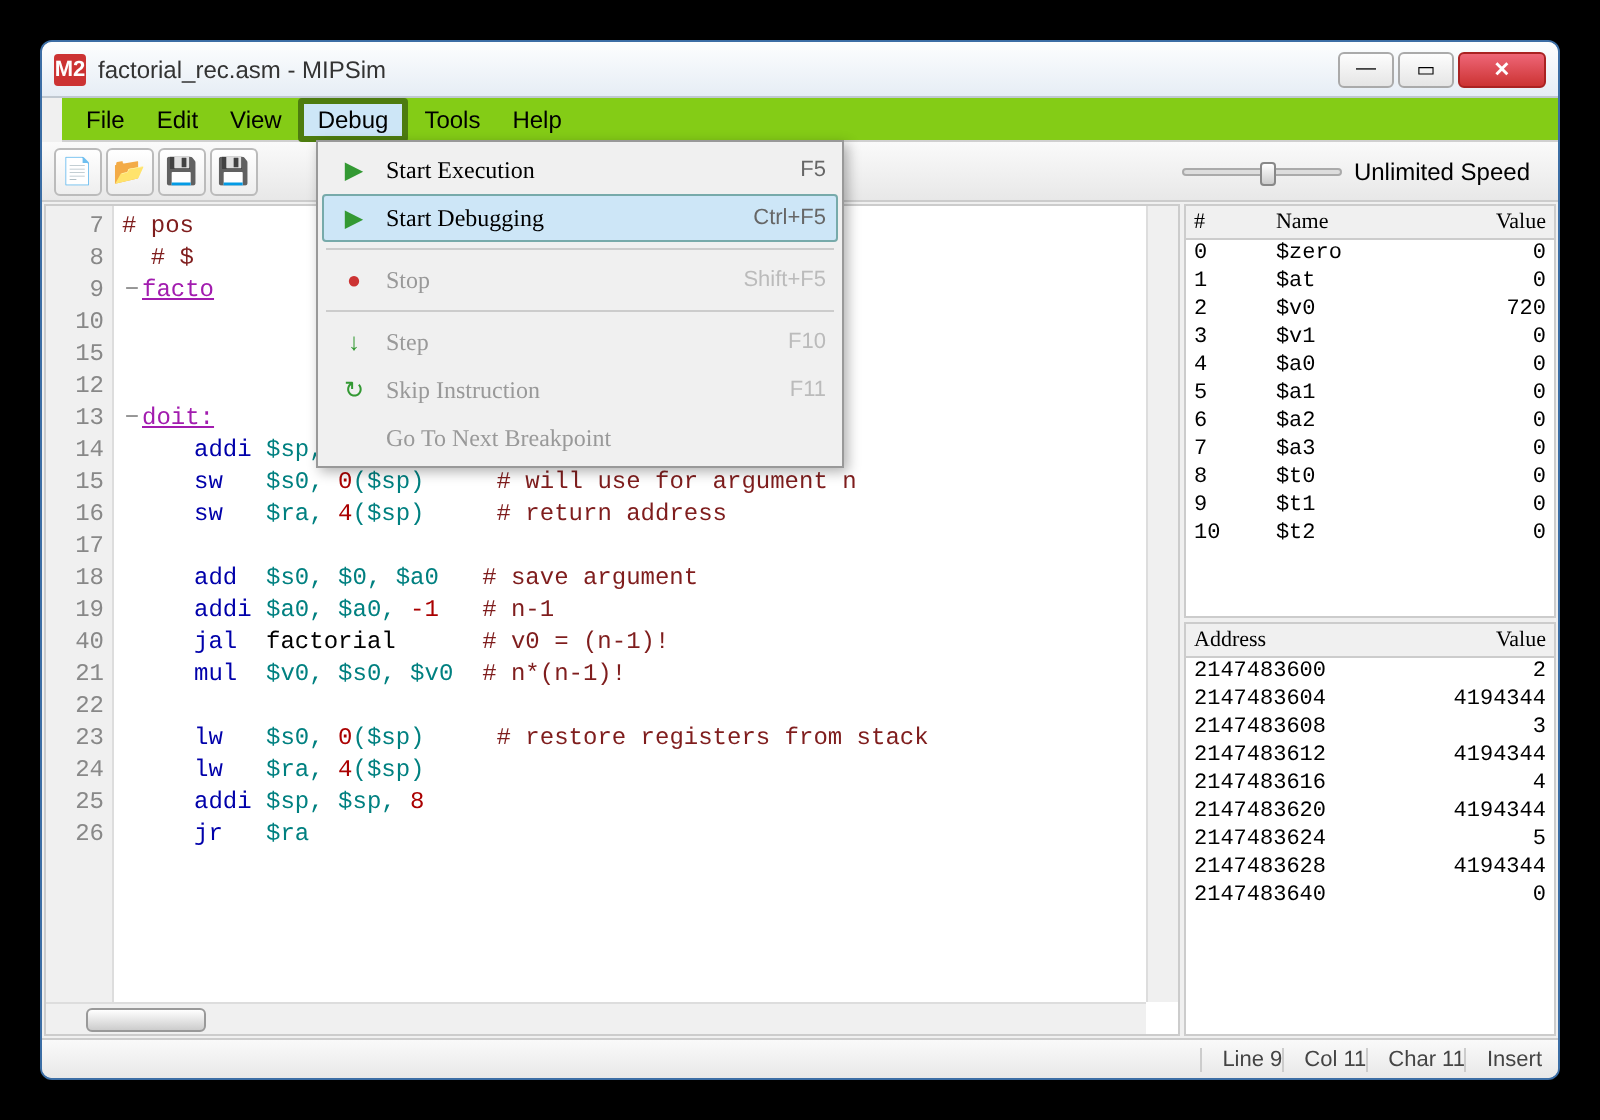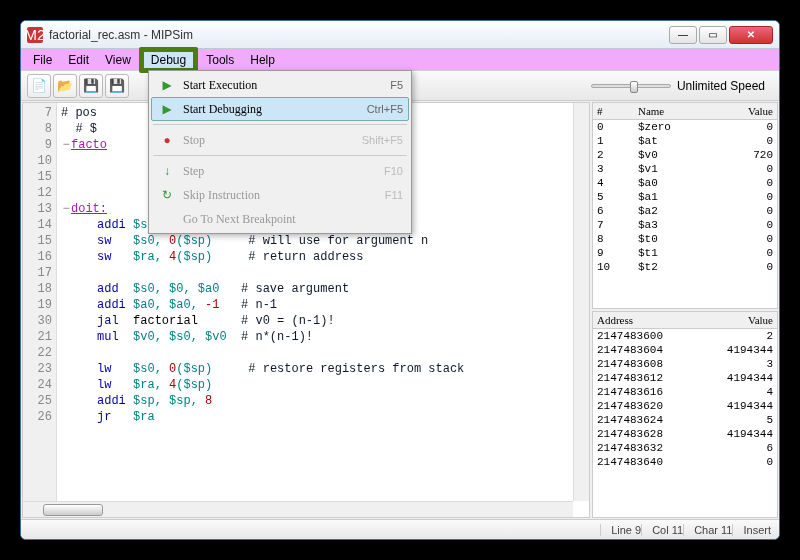--- a/index.html
+++ b/index.html
@@ -1,26 +1,26 @@
 <!DOCTYPE html>
 <html><head>
 <meta charset="utf-8">
 <style>
 * { box-sizing: border-box; margin: 0; padding: 0; }
 body { font-family: "Segoe UI", Tahoma, sans-serif; font-size: 12px; background: #000; padding: 20px; }
 .window { width: 760px; height: 520px; background: #f0f0f0; border: 1px solid #3c6ea5; border-radius: 6px; overflow: hidden; display: flex; flex-direction: column; box-shadow: 0 0 8px rgba(0,0,0,0.5); }
 .titlebar { height: 28px; background: linear-gradient(#fdfefe, #e6edf5); display: flex; align-items: center; padding: 0 6px; border-bottom: 1px solid #c0c8d0; }
-.title-icon { width: 16px; height: 16px; background: #c33; color: #fff; font-size: 15px; font-weight: normal; display: flex; align-items: center; justify-content: center; margin-right: 6px; border-radius: 2px; }
+.title-icon { width: 16px; height: 16px; background: #c33; color: #fff; font-size: 11px; font-weight: bold; display: flex; align-items: center; justify-content: center; margin-right: 6px; border-radius: 2px; }
 .title-text { flex: 1; font-size: 12px; color: #333; }
 .win-btns { display: flex; gap: 2px; }
 .win-btn { width: 28px; height: 18px; border: 1px solid #aaa; border-radius: 3px; background: linear-gradient(#fdfdfd,#e5e5e5); display: flex; align-items: center; justify-content: center; font-size: 10px; cursor: pointer; }
 .win-btn.close { width: 44px; background: linear-gradient(#e67, #c33); color: #fff; border-color: #a22; font-weight: bold; }
-.menubar { height: 22px; background: #f0abfc; display: flex; align-items: center; padding: 0 4px; border-bottom: 1px solid #d0d0d0; position: relative; }
+.menubar { height: 22px; background: #84cc16; display: flex; align-items: center; padding: 0 4px; border-bottom: 1px solid #d0d0d0; position: relative; margin-left: 10px; }
 .menu-item { padding: 2px 8px; cursor: pointer; border-radius: 2px; }
-.menu-item.active { background: #cde6f7; border: 5px solid #4d7c0f; padding: 1px 7px; }
+.menu-item.active { background: #cde6f7; border: 3px solid #4d7c0f; padding: 1px 7px; }
 .dropdown { position: absolute; top: 21px; left: 127px; width: 264px; background: #f0f0f0; border: 1px solid #999; box-shadow: 2px 2px 6px rgba(0,0,0,0.3); z-index: 100; padding: 2px; }
 .dd-item { display: flex; align-items: center; height: 24px; padding: 0 6px; cursor: pointer; }
 .dd-item.highlight { background: #cde6f7; border: 1px solid #7aa; padding: 0 5px; border-radius: 2px; }
 .dd-item.disabled { color: #999; cursor: default; }
 .dd-icon { width: 20px; height: 16px; display: flex; align-items: center; justify-content: center; margin-right: 6px; font-size: 12px; }
 .dd-label { flex: 1; font-family: Liberation Serif, serif; }
 .dd-shortcut { color: #666; font-size: 11px; }
 .dd-item.disabled .dd-shortcut { color: #bbb; }
 .dd-sep { height: 1px; background: #ccc; margin: 3px 2px; }
 .toolbar { height: 30px; background: linear-gradient(#fafafa,#e8e8e8); border-bottom: 1px solid #ccc; display: flex; align-items: center; padding: 0 6px; gap: 2px; }
@@ -30,21 +30,21 @@
 .tb-slider-thumb { position: absolute; left: 38px; top: -4px; width: 8px; height: 12px; background: linear-gradient(#fff,#ccc); border: 1px solid #888; border-radius: 2px; }
 .main { flex: 1; display: flex; overflow: hidden; }
 .editor { flex: 1; display: flex; overflow: hidden; background: #fff; border: 1px solid #ccc; margin: 1px; font-family: "Courier New", monospace; font-size: 12px; position: relative; }
 .gutter { width: 34px; background: #f0f0f0; color: #888; text-align: right; padding: 2px 4px 0 0; border-right: 1px solid #ddd; line-height: 16px; }
 .code { flex: 1; padding: 2px 4px; white-space: pre; line-height: 16px; overflow: hidden; }
 .fold { color: #888; display:inline-block; width:10px; text-align:center; }
 .lbl { color: #a21caf; text-decoration: underline; }
 .instr { color: #00a; }
 .reg { color: #008080; }
 .num { color: #a00; }
-.cmt { color: #0f172a; }
+.cmt { color: #7f1d1d; }
 .right { width: 186px; display: flex; flex-direction: column; margin: 1px; gap: 2px; }
 .panel { flex: 1; background: #fff; border: 1px solid #ccc; overflow: hidden; font-family: "Courier New", monospace; font-size: 11px; }
 .panel table { width: 100%; border-collapse: collapse; }
 .panel th { background: #f0f0f0; border-bottom: 1px solid #ccc; text-align: left; padding: 2px 4px; font-weight: normal; font-family: "Segoe UI"; font-size: 11px; }
 .panel th:last-child, .panel td:last-child { text-align: right; }
 .panel td { padding: 1px 4px; }
 .scroll-y { position: absolute; right: 0; top: 0; bottom: 16px; width: 16px; background: #f0f0f0; border-left: 1px solid #ddd; }
 .scroll-x { position: absolute; left: 0; right: 16px; bottom: 0; height: 16px; background: #f0f0f0; border-top: 1px solid #ddd; }
 .scroll-thumb-x { position: absolute; left: 20px; width: 60px; top: 2px; height: 12px; background: linear-gradient(#fff,#ccc); border: 1px solid #999; border-radius: 3px; }
 .statusbar { height: 20px; background: linear-gradient(#fafafa,#e8e8e8); border-top: 1px solid #ccc; display: flex; align-items: center; justify-content: flex-end; padding: 0 8px; gap: 0; font-size: 11px; color: #444; }
@@ -129,21 +129,21 @@
           <div>10</div>
           <div>15</div>
           <div>12</div>
           <div>13</div>
           <div>14</div>
           <div>15</div>
           <div>16</div>
           <div>17</div>
           <div>18</div>
           <div>19</div>
-          <div>30</div>
+          <div>40</div>
           <div>21</div>
           <div>22</div>
           <div>23</div>
           <div>24</div>
           <div>25</div>
           <div>26</div>
         </div>
       <div class="code"><span class="cmt"># pos</span>
   <span class="cmt"># $</span>
 <span class="fold">−</span><span class="lbl">facto</span>
@@ -274,24 +274,20 @@
               </tr>
               <tr>
                 <td>2147483624</td>
                 <td>5</td>
               </tr>
               <tr>
                 <td>2147483628</td>
                 <td>4194344</td>
               </tr>
               <tr>
-                <td>2147483632</td>
-                <td>6</td>
-              </tr>
-              <tr>
                 <td>2147483640</td>
                 <td>0</td>
               </tr>
             </tbody>
         </table>
       </div>
     </div>
   </div>
 
   <div class="statusbar">

